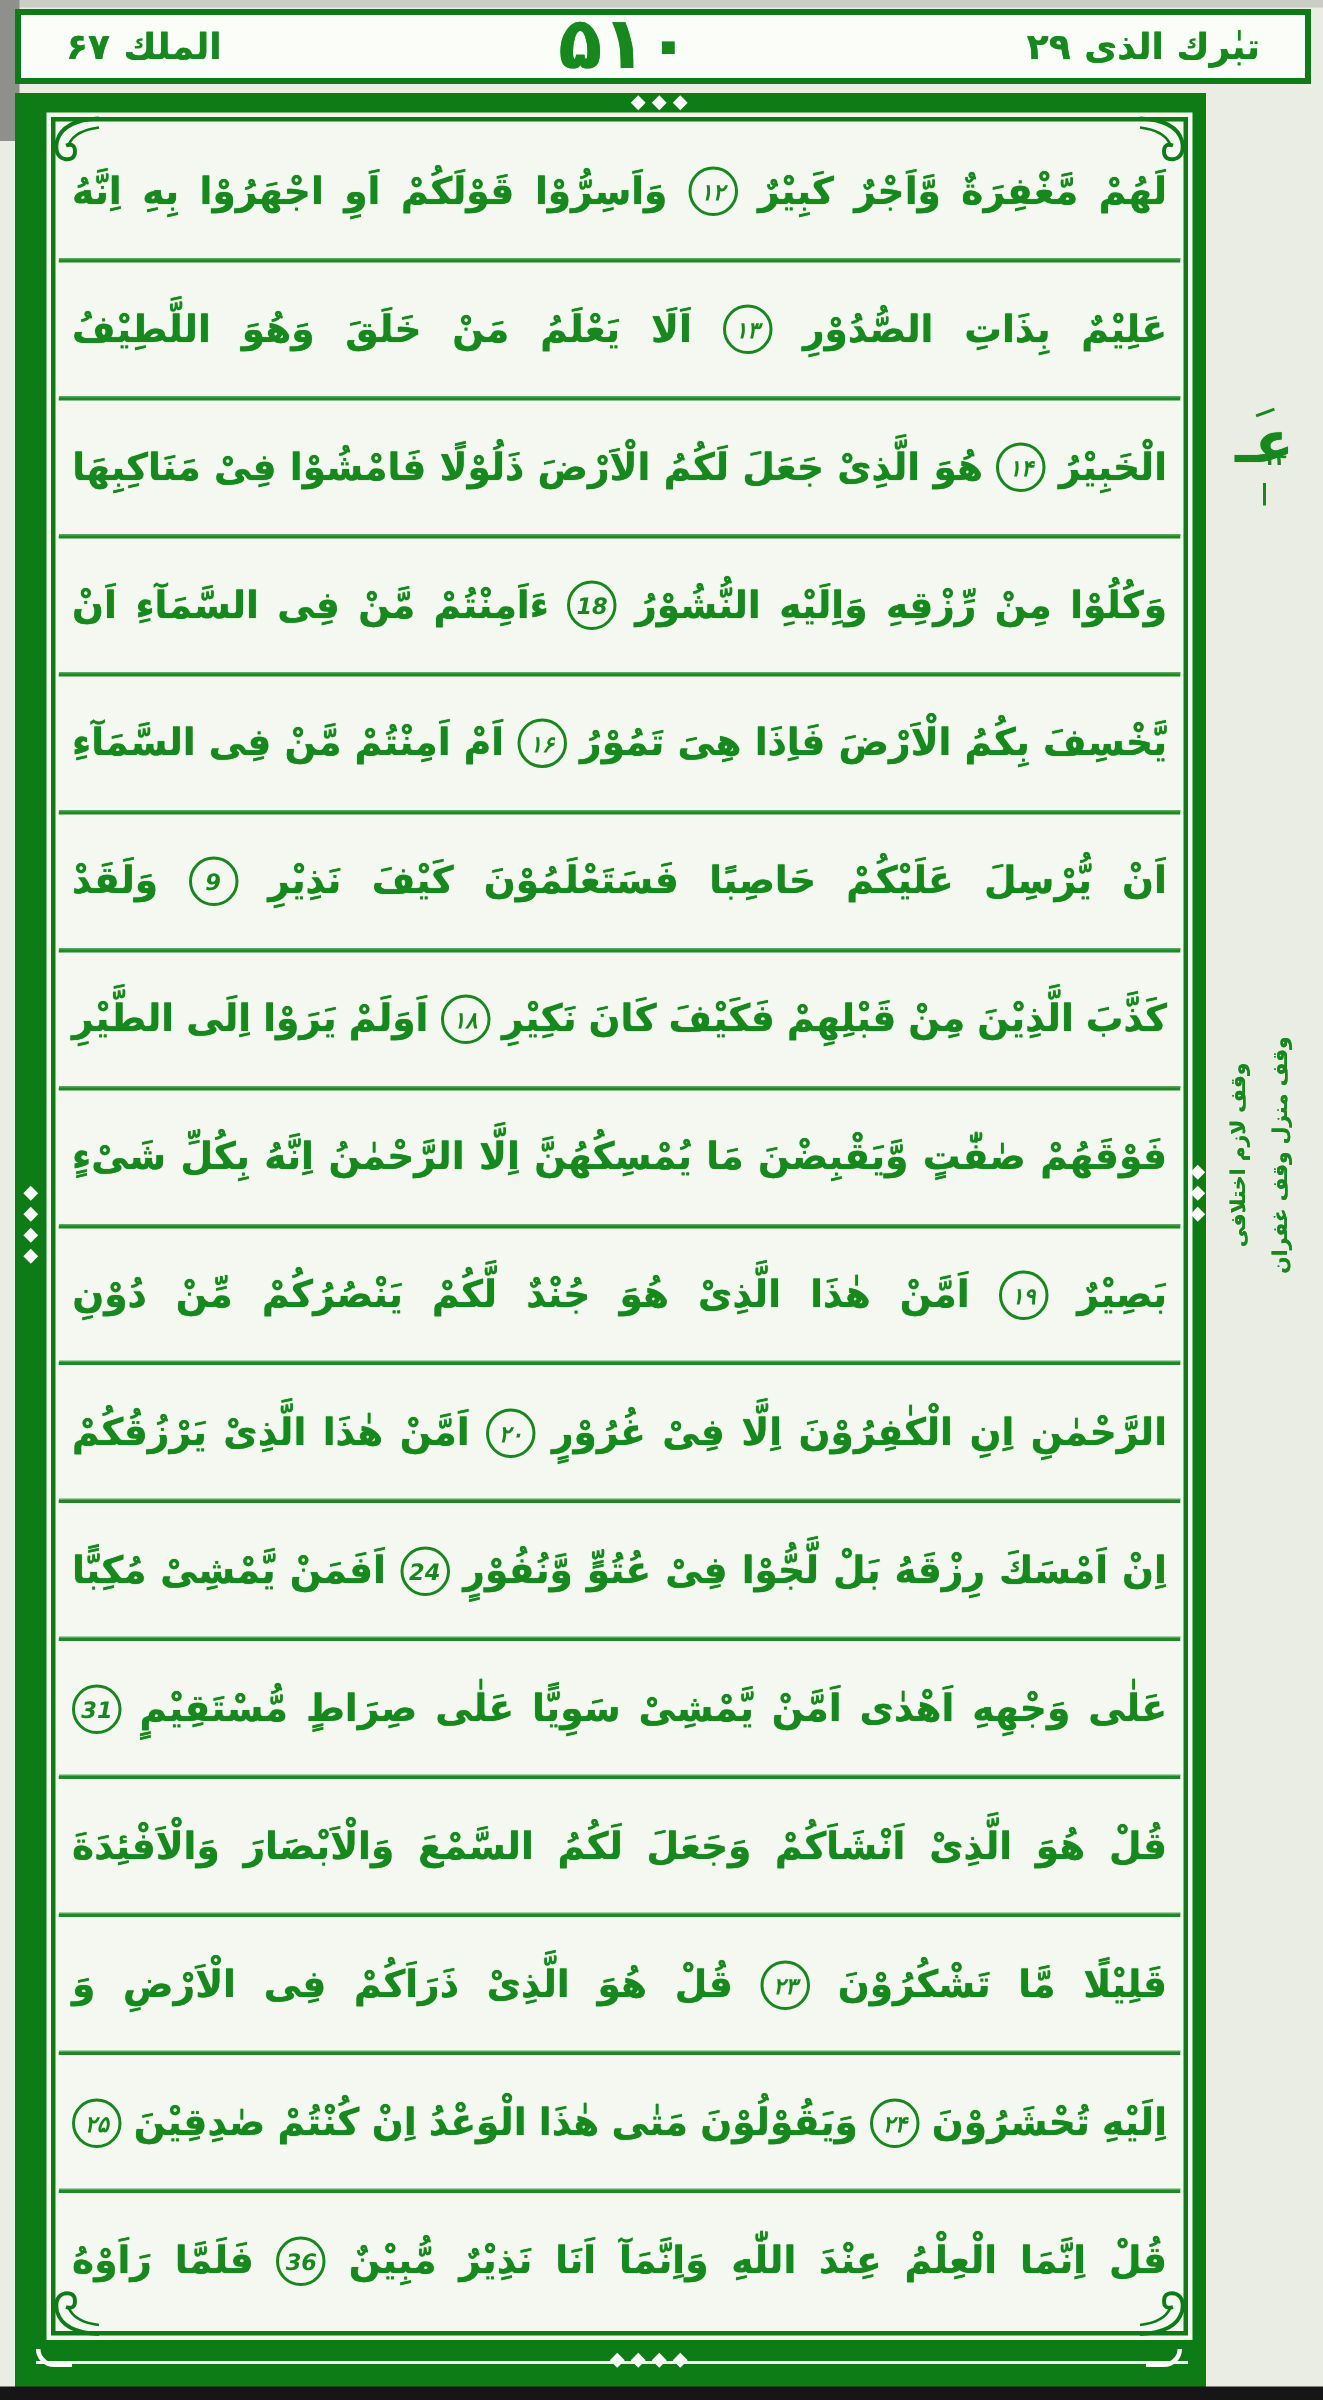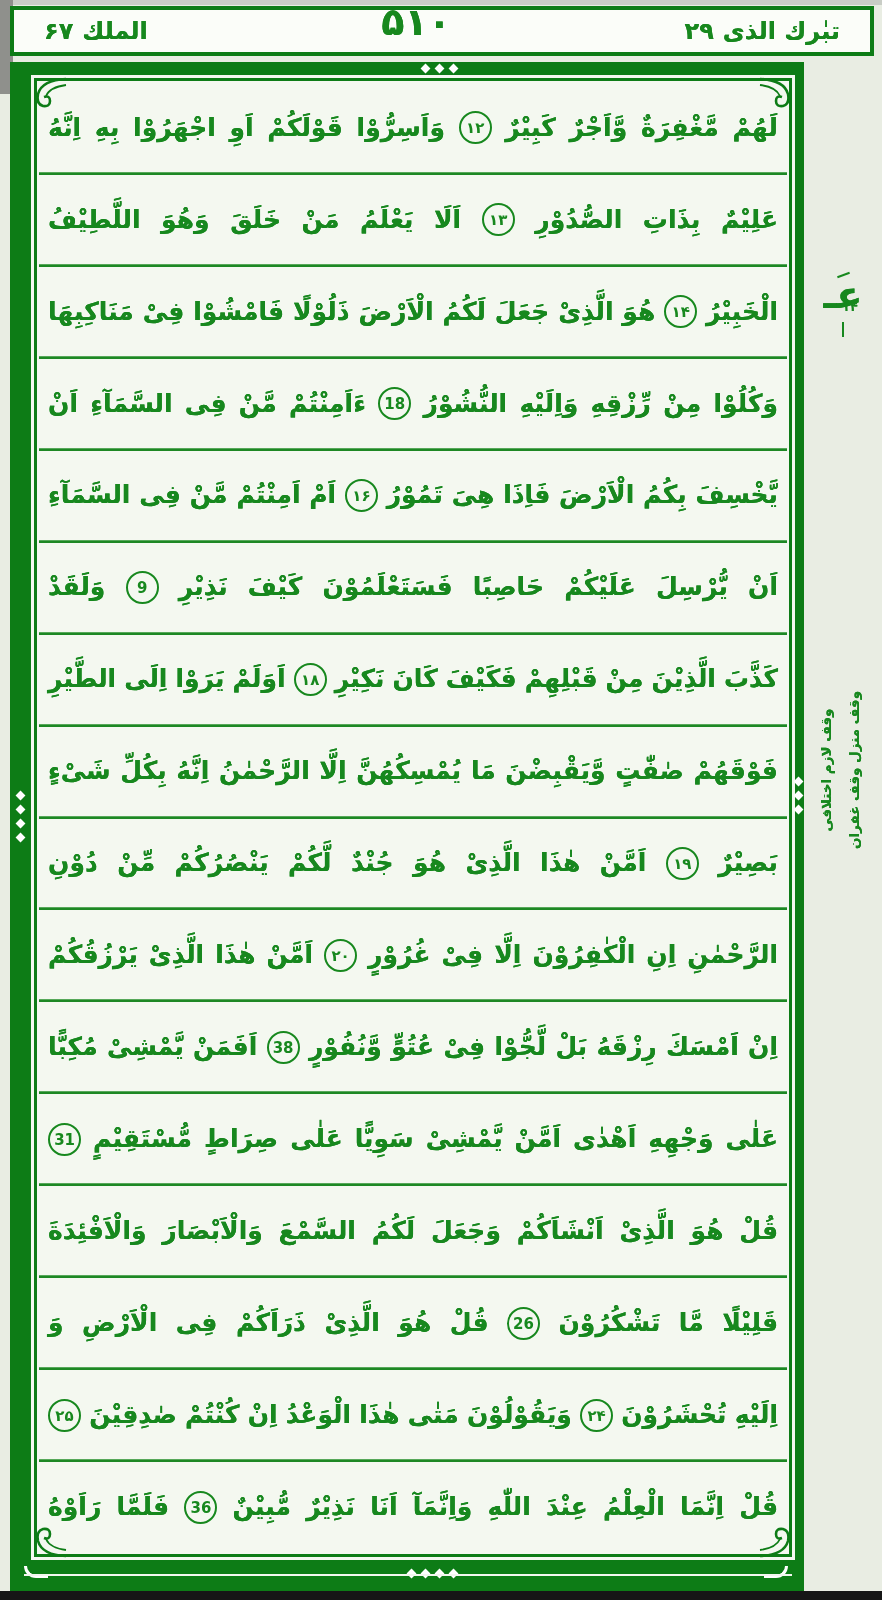--- a/index.html
+++ b/index.html
@@ -18,37 +18,37 @@
   .photo-corner{position:absolute;left:0;top:0;width:13px;height:94px;background:#8f908c;}
   .photo-top{position:absolute;left:0;top:0;width:882px;height:5px;background:#c9cdc6;}
   .photo-bottom{position:absolute;left:0;top:1591px;width:882px;height:9px;background:#161616;}
 
   
   .header{position:absolute;left:10px;top:6px;width:864px;height:50px;background:var(--header-bg);
     border:4px solid var(--border);display:flex;direction:rtl;align-items:center;
     justify-content:space-between;padding:0 30px;color:var(--ink);}
   .hdr-item{display:flex;direction:rtl;align-items:center;gap:9px;font-weight:bold;font-size:24px;
     text-shadow:0 0 .5px currentColor;}
-  .pageno{font-size:38px;font-weight:bold;letter-spacing:2px;padding-bottom:18px;}
+  .pageno{font-size:48px;font-weight:bold;letter-spacing:2px;padding-bottom:4px;}
 
   
   .frame{position:absolute;left:10px;top:62px;width:794px;height:1530px;background:var(--page-bg);
     border-style:solid;border-color:var(--border);border-width:13px 9px 32px 21px;}
   .frame::after{content:"";position:absolute;inset:3px;border:3px solid var(--border);pointer-events:none;}
   .bottom-line{position:absolute;left:24px;top:1574px;width:768px;height:2px;background:#f2f7ef;}
 
   .frame-content{position:absolute;inset:8px;display:flex;flex-direction:column;overflow:hidden;}
   .qline{flex:1;display:flex;direction:rtl;align-items:center;justify-content:space-between;
     padding:0 9px;color:var(--ink);font-weight:bold;font-size:25px;line-height:1.7;
     text-shadow:0 0 .6px currentColor;}
   .qline:not(:last-child){border-bottom:2px solid var(--rule);box-shadow:inset 0 -6px 0 -5px #57a85a;}
   .word{white-space:nowrap;}
   .verse-badge{flex:0 0 auto;width:33px;height:33px;border:2px solid var(--ink);border-radius:50%;
     display:inline-flex;align-items:center;justify-content:center;font-size:15px;line-height:1;
-    padding-top:2px;text-shadow:none;}
+    padding-top:2px;text-shadow:none;font-style:italic;}
 
   
   .corner{position:absolute;width:36px;height:36px;}
   .corner.tl{top:1px;left:1px;}
   .corner.tr{top:1px;right:1px;transform:scaleX(-1);}
   .corner.bl{bottom:1px;left:1px;transform:scaleY(-1);}
   .corner.br{bottom:1px;right:1px;transform:scale(-1,-1);}
   .orn{position:absolute;display:flex;gap:7px;}
   .orn.vert{flex-direction:column;}
   .diamond{width:7px;height:7px;background:#fff;transform:rotate(45deg);}
@@ -237,21 +237,21 @@
         </div>
         <div class="qline">
           <span class="word">اِنْ</span>
           <span class="word">اَمْسَكَ</span>
           <span class="word">رِزْقَهُ</span>
           <span class="word">بَلْ</span>
           <span class="word">لَّجُّوْا</span>
           <span class="word">فِىْ</span>
           <span class="word">عُتُوٍّ</span>
           <span class="word">وَّنُفُوْرٍ</span>
-          <span class="verse-badge">38</span>
+          <span class="verse-badge">24</span>
           <span class="word">اَفَمَنْ</span>
           <span class="word">يَّمْشِىْ</span>
           <span class="word">مُكِبًّا</span>
         </div>
         <div class="qline">
           <span class="word">عَلٰى</span>
           <span class="word">وَجْهِهِ</span>
           <span class="word">اَهْدٰى</span>
           <span class="word">اَمَّنْ</span>
           <span class="word">يَّمْشِىْ</span>
@@ -269,21 +269,21 @@
           <span class="word">وَجَعَلَ</span>
           <span class="word">لَكُمُ</span>
           <span class="word">السَّمْعَ</span>
           <span class="word">وَالْاَبْصَارَ</span>
           <span class="word">وَالْاَفْئِدَةَ</span>
         </div>
         <div class="qline">
           <span class="word">قَلِيْلًا</span>
           <span class="word">مَّا</span>
           <span class="word">تَشْكُرُوْنَ</span>
-          <span class="verse-badge">26</span>
+          <span class="verse-badge">۲۳</span>
           <span class="word">قُلْ</span>
           <span class="word">هُوَ</span>
           <span class="word">الَّذِىْ</span>
           <span class="word">ذَرَاَكُمْ</span>
           <span class="word">فِى</span>
           <span class="word">الْاَرْضِ</span>
           <span class="word">وَ</span>
         </div>
         <div class="qline">
           <span class="word">اِلَيْهِ</span>

